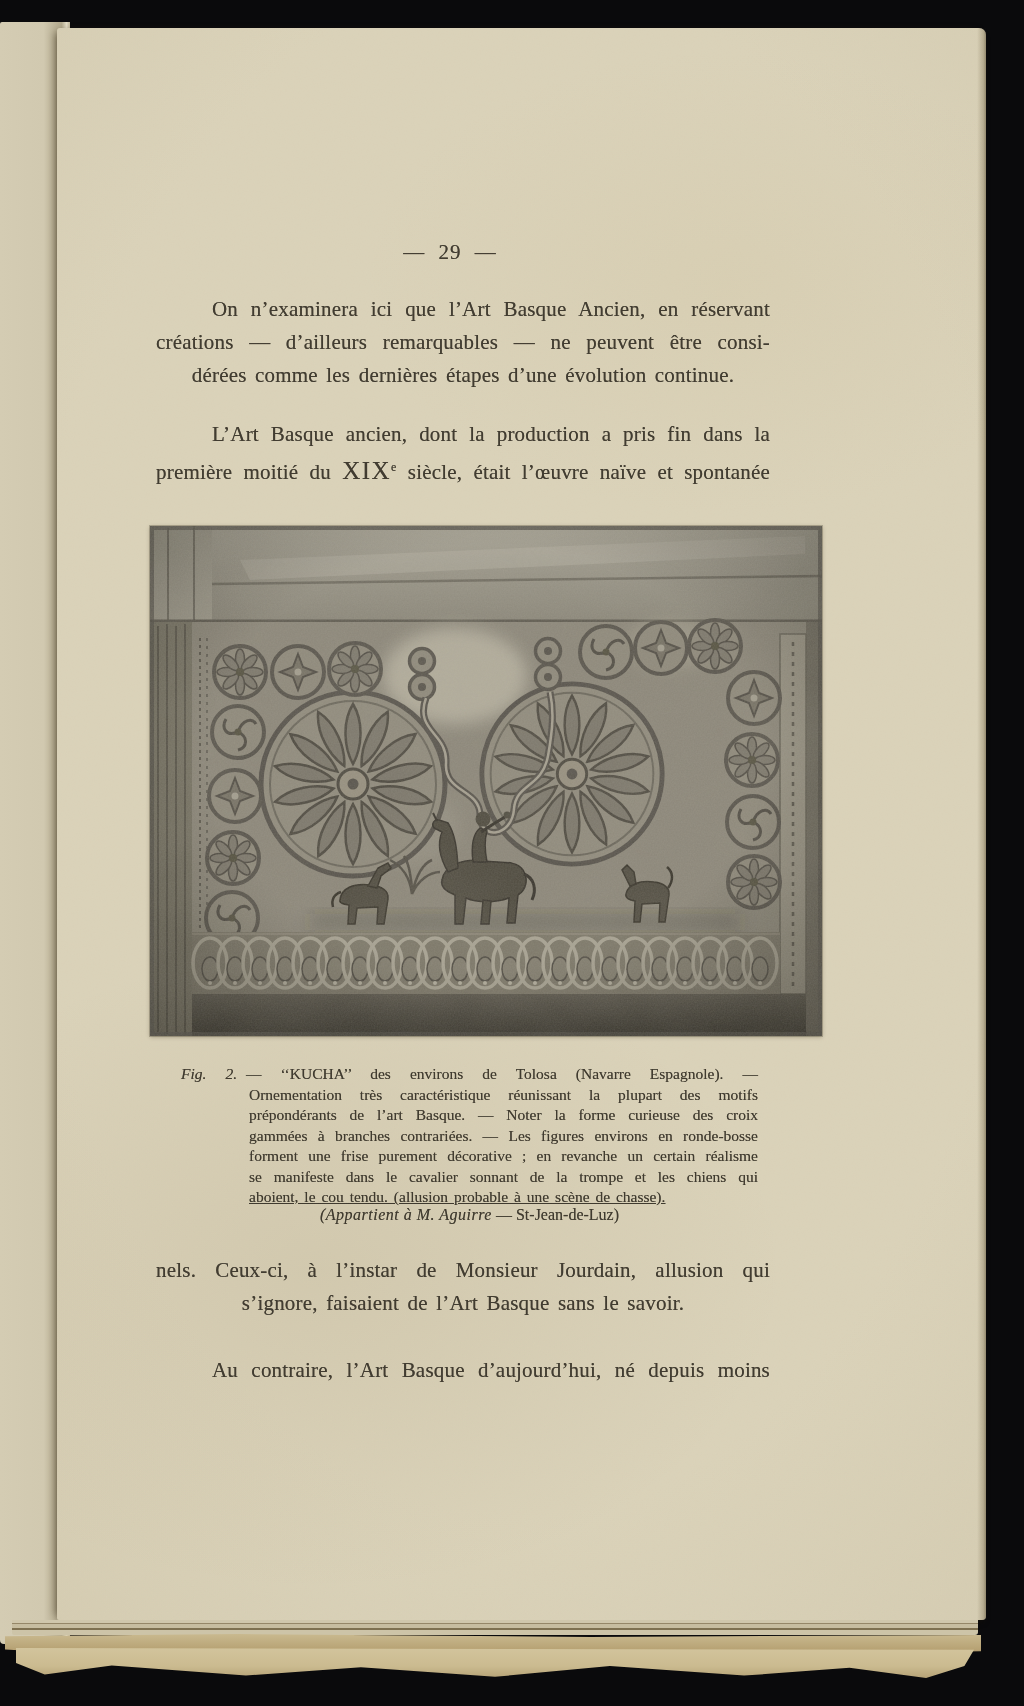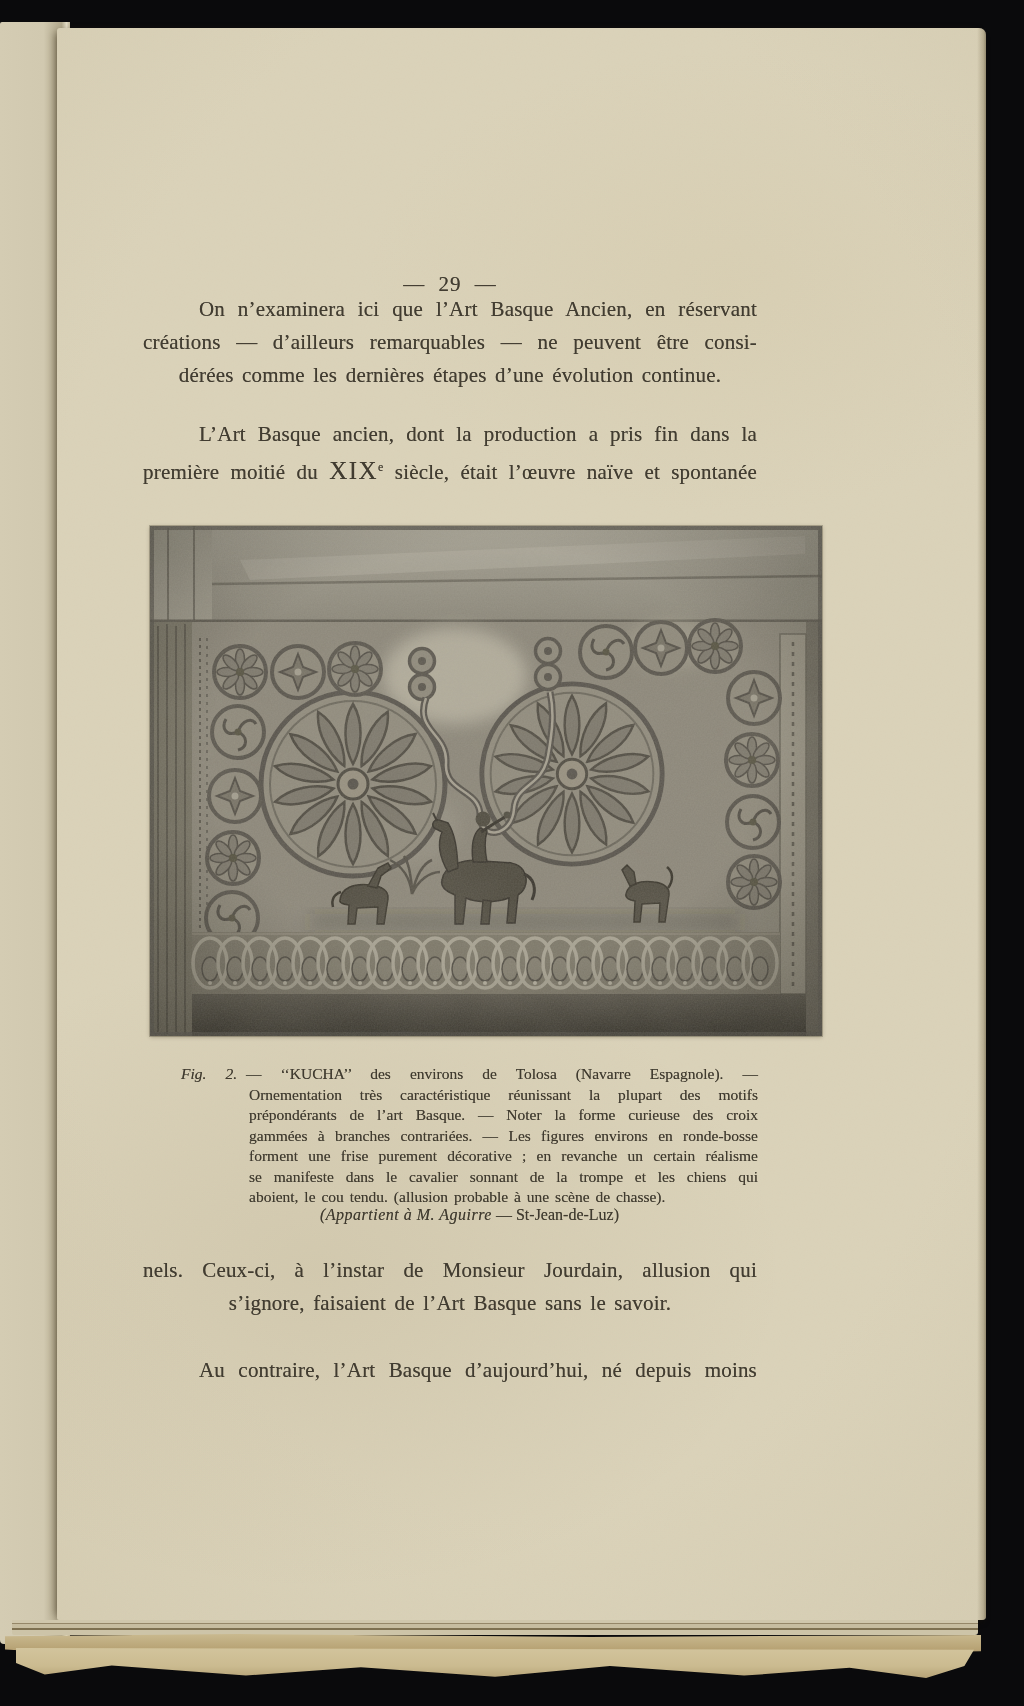--- a/index.html
+++ b/index.html
@@ -17,36 +17,36 @@
       radial-gradient(ellipse 900px 1400px at 50% 45%, #dbd3ba 55%, #d2c9ae 100%);
     border-radius:3px 7px 4px 2px;
     box-shadow:-6px 0 9px -4px rgba(58,48,26,.55), 0 4px 6px -3px rgba(30,24,12,.6);
     color:#3f3a2f;}
   .page .txt{position:absolute;font-size:21px;line-height:33px;letter-spacing:.2px;
     text-shadow:0 0 .6px rgba(62,56,44,.65);}
   .jl{text-align:justify;text-align-last:justify;}
   .ll{text-align:center;word-spacing:3px;}
   .ind{padding-left:56px;}
   .pagenum{position:absolute;top:212px;left:86px;width:614px;text-align:center;
-    font-size:21px;word-spacing:7px;letter-spacing:1px;text-shadow:0 0 .6px rgba(62,56,44,.65);margin-top:32px;}
-  .col{left:86px;width:614px;}
+    font-size:21px;word-spacing:7px;letter-spacing:1px;text-shadow:0 0 .6px rgba(62,56,44,.65);}
+  .col{left:99px;width:614px;}
   .p1{top:265px;} .p2{top:390px;} .p3{top:1226px;} .p4{top:1326px;}
   .xixnum{font-size:25px;letter-spacing:1.5px;}
   .xixsup{font-size:12px;vertical-align:8px;}
   
   .figure{position:absolute;left:93px;top:498px;width:672px;height:510px;
     box-shadow:0 0 0 1px rgba(90,84,66,.35), 0 1px 4px rgba(60,52,30,.35);}
   .figure svg{display:block;width:672px;height:510px;}
   
   .caption{position:absolute;top:1036px;left:124px;width:577px;box-sizing:border-box;
     padding-left:68px;font-size:15.5px;line-height:20.5px;color:#3d382d;
     text-shadow:0 0 .5px rgba(61,56,45,.6);}
   .caption .cline{text-align:justify;text-align-last:justify;}
   .caption .cline.first{text-indent:-68px;}
-  .caption .cline.last{text-align:left;text-align-last:left;word-spacing:2px;}
+  .caption .cline.last{text-align:left;text-align-last:left;word-spacing:2px;text-decoration:underline;}
   .figlabel{font-style:italic;margin-right:9px;}
   .attrib{position:absolute;top:1178px;left:124px;width:577px;text-align:center;
     font-size:16px;color:#3d382d;text-shadow:0 0 .5px rgba(61,56,45,.6);}
   .attrib .it{font-style:italic;letter-spacing:.5px;}
   
   .pedge{position:absolute;right:0;top:0;width:9px;height:100%;
     background:linear-gradient(90deg,rgba(0,0,0,0),rgba(120,108,78,.35) 70%,rgba(90,78,50,.55));
     border-radius:0 7px 4px 0;}
   
   .stack1{position:absolute;left:12px;top:1620px;width:966px;height:15px;

